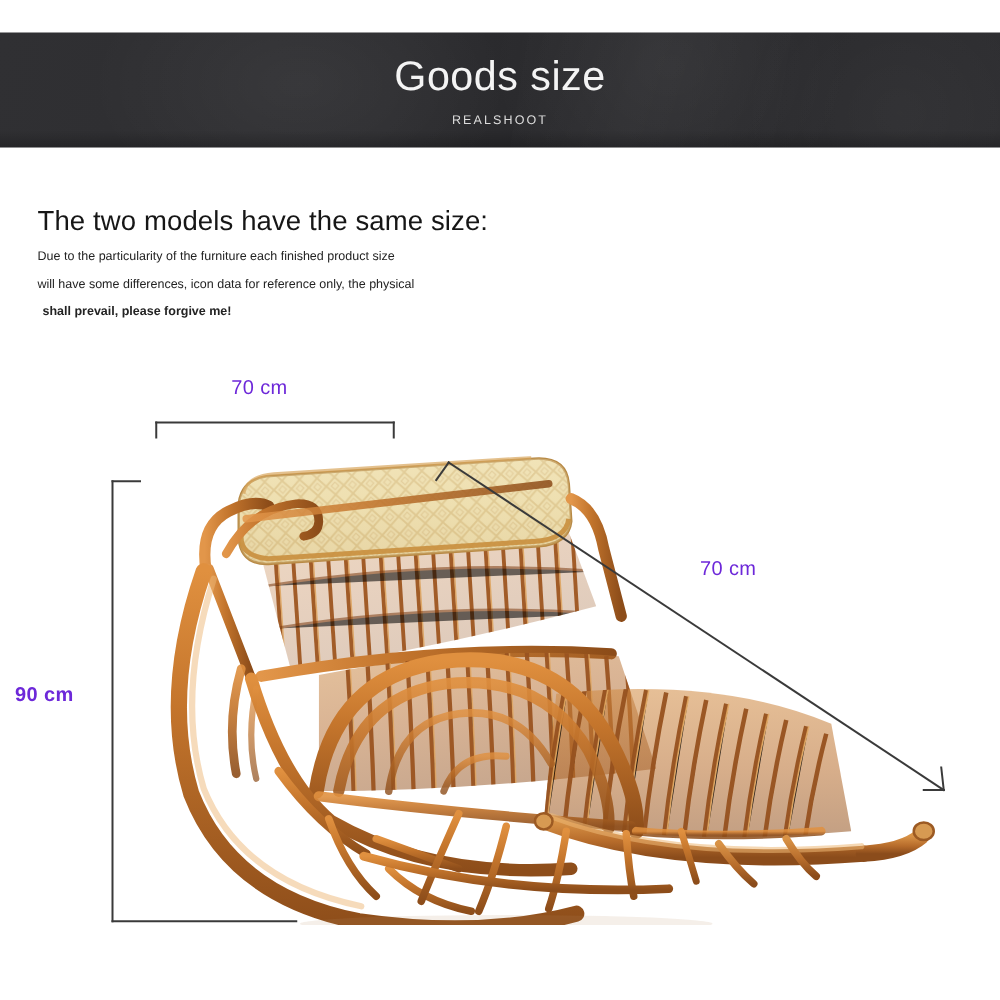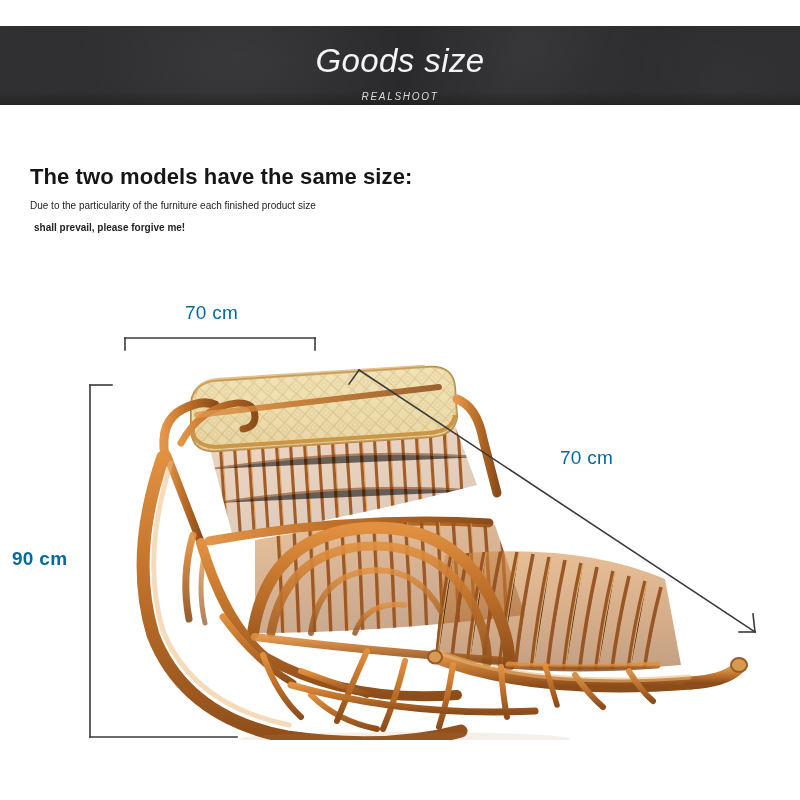--- a/index.html
+++ b/index.html
@@ -15,28 +15,27 @@
     font-family: "Liberation Sans", sans-serif;
     -webkit-font-smoothing: antialiased;
   }
 
   
   .banner {
     position: absolute;
     left: 0;
     top: 26px;
     width: 800px;
-    height: 79px;
+    height: 92px;
     background:
       radial-gradient(ellipse 240px 150px at 30% 45%, rgba(255,255,255,0.050), rgba(255,255,255,0) 70%),
       radial-gradient(ellipse 200px 170px at 67% 30%, rgba(255,255,255,0.045), rgba(255,255,255,0) 72%),
       radial-gradient(ellipse 170px 160px at 90% 70%, rgba(255,255,255,0.030), rgba(255,255,255,0) 75%),
       linear-gradient(105deg, #303033 0%, #2d2d30 40%, #27272a 62%, #2e2e31 100%);
     overflow: hidden;
-    font-style: italic;
   }
   .banner::before {
     content: "";
     position: absolute;
     left: 52%;
     top: -40%;
     width: 26%;
     height: 190%;
     background: linear-gradient(100deg, rgba(255,255,255,0.00) 0%, rgba(255,255,255,0.035) 45%, rgba(255,255,255,0.00) 100%);
     transform: rotate(9deg);
@@ -79,21 +78,21 @@
 
   
   .intro {
     position: absolute;
     left: 30px;
     top: 162px;
     width: 620px;
   }
   .intro-heading {
     font-size: 22px;
-    font-weight: 700;
+    font-weight: 400;
     color: #161616;
     line-height: 30px;
     margin: 0 0 3px 0;
     letter-spacing: 0.1px;
   }
   .intro-body {
     font-size: 10px;
     font-weight: 400;
     color: #232323;
     line-height: 22px;
@@ -117,23 +116,23 @@
     position: absolute;
     left: 0;
     top: 0;
     width: 800px;
     height: 500px;
     z-index: 5;
     pointer-events: none;
   }
   .dim-label {
     position: absolute;
-    font-size: 19px;
+    font-size: 16px;
     font-weight: 400;
-    color: #0369a1;
+    color: #6d28d9;
     letter-spacing: 0.3px;
     white-space: nowrap;
     z-index: 6;
     text-align: right;
   }
   .dim-label.top   { left: 185px; top: 22px; }
   .dim-label.left  { left: 12px;  top: 268px; font-weight: bold; }
   .dim-label.diag  { left: 560px; top: 167px; }
 
   
@@ -152,20 +151,21 @@
 
 <div class="banner">
   <div class="banner-title">Goods size</div>
   <div class="banner-sub">REALSHOOT</div>
 </div>
 
 <div class="intro">
   <h2 class="intro-heading">The two models have the same size:</h2>
   <p class="intro-body">
     <span>Due to the particularity of the furniture each finished product size</span>
+    <span>will have some differences, icon data for reference only, the physical</span>
     <span class="indent">shall prevail, please forgive me!</span>
   </p>
 </div>
 
 <div class="stage">
 
   <div class="chair-wrap">
     <svg viewBox="0 0 660 375" xmlns="http://www.w3.org/2000/svg" aria-hidden="true">
       <defs>
         <linearGradient id="gFrame" x1="0" y1="0" x2="0" y2="1">

